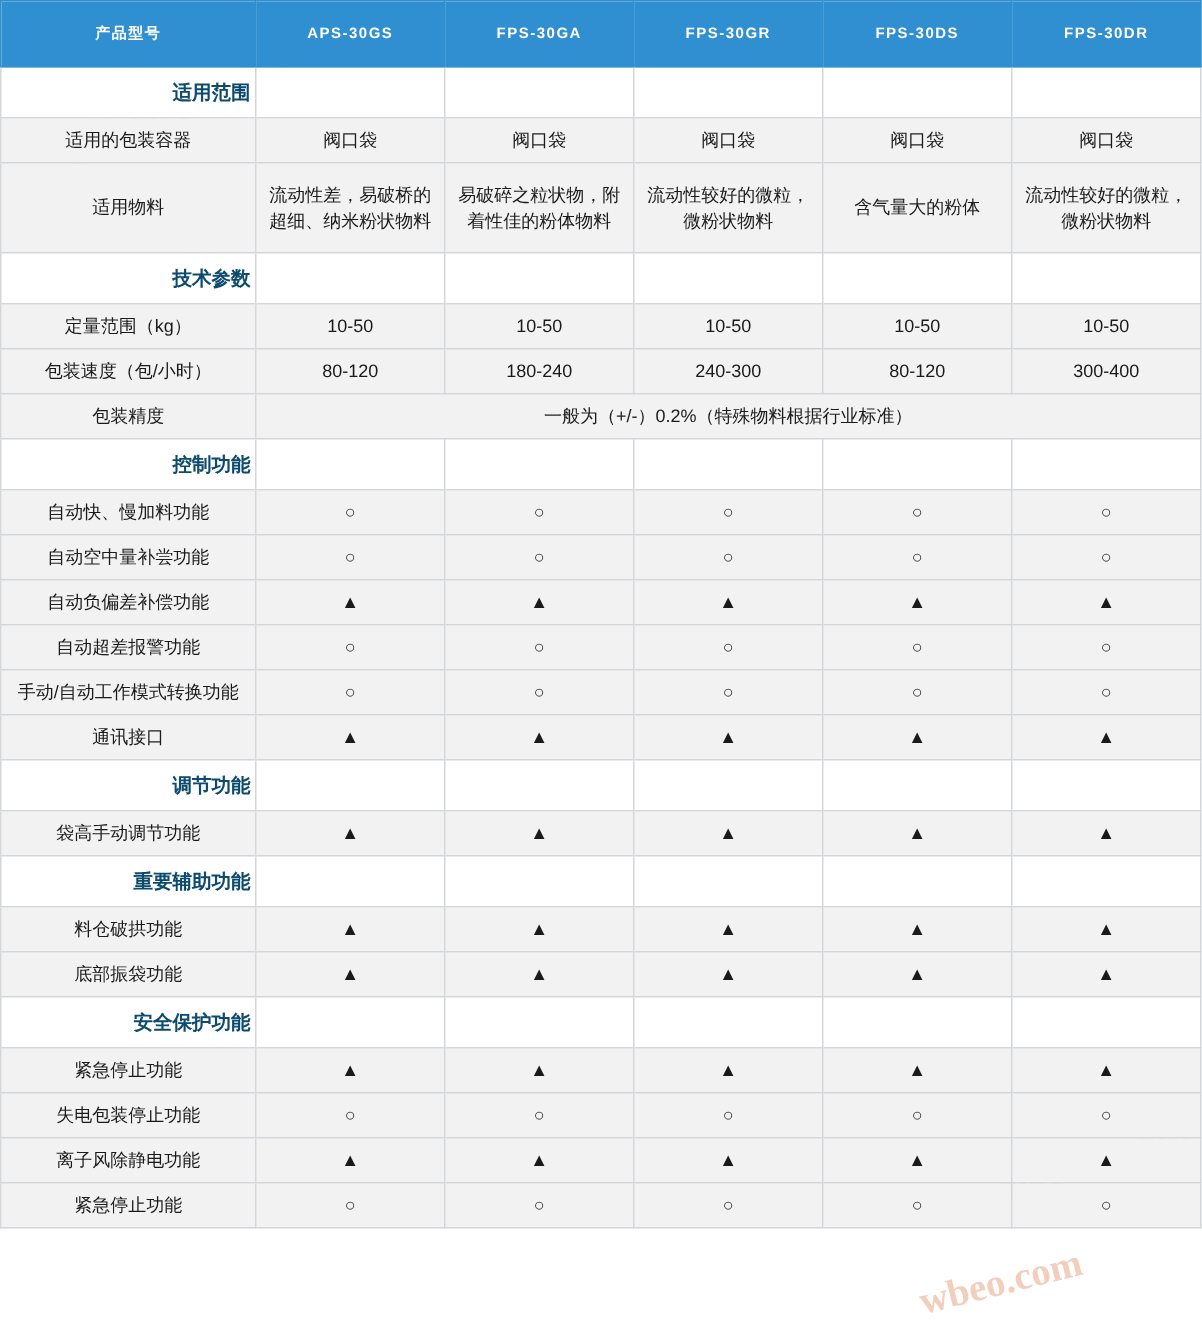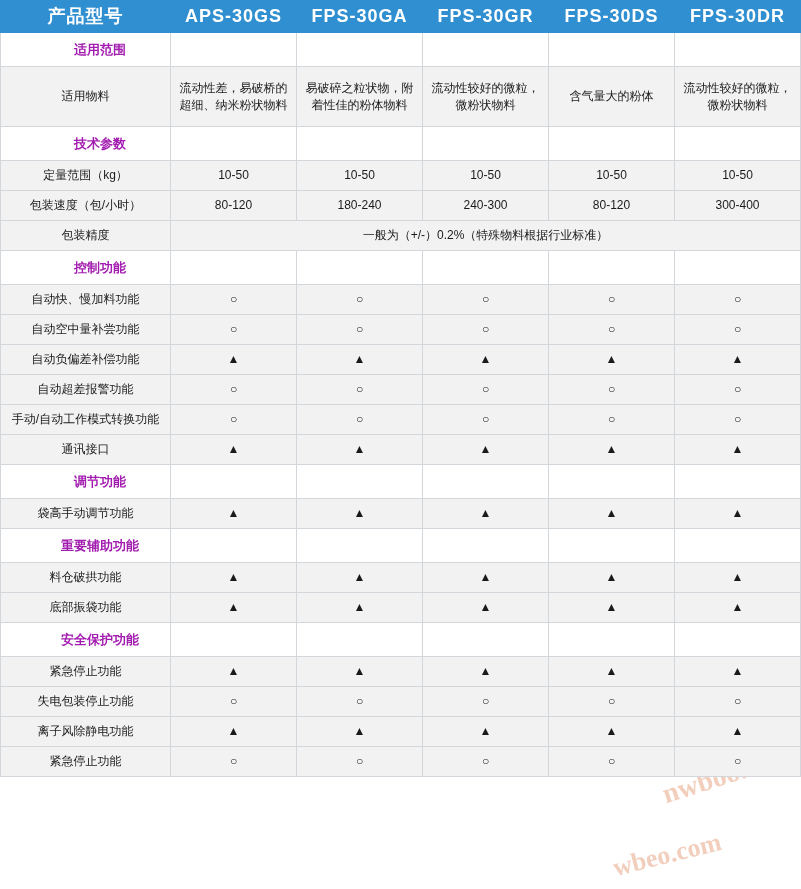--- a/index.html
+++ b/index.html
@@ -37,38 +37,38 @@
     text-align: center;
     vertical-align: middle;
     padding: 2px 3px;
     line-height: 1.35;
     box-sizing: border-box;
   }
   
   tr.header-row th {
     background: #2f8fd0;
     color: #ffffff;
-    font-size: 18px;
+    font-size: 10px;
     font-weight: bold;
-    height: 32px;
+    height: 44px;
     border: 1px solid #2f8fd0;
     letter-spacing: 1px;
   }
   tr.header-row th.first {
     background: #2f8fd0;
   }
   
   tr.section-row td.section-label {
     background: #ffffff;
-    text-align: center;
+    text-align: right;
     font-weight: bold;
     font-size: 13px;
     padding-left: 32px;
     height: 32px;
-    color: #a21caf;
+    color: #0c4a6e;
   }
   tr.section-row td.section-blank {
     background: #ffffff;
   }
   
   td.rowlabel {
     background: #f2f2f2;
     font-size: 12px;
     color: #1a1a1a;
     text-align: center;
@@ -142,20 +142,28 @@
 
       <tr class="section-row h34">
         <td class="section-label">适用范围</td>
         <td class="section-blank"></td>
         <td class="section-blank"></td>
         <td class="section-blank"></td>
         <td class="section-blank"></td>
         <td class="section-blank"></td>
       </tr>
 
+      <tr class="h30">
+        <td class="rowlabel">适用的包装容器</td>
+        <td class="datacell shade">阀口袋</td>
+        <td class="datacell shade">阀口袋</td>
+        <td class="datacell shade">阀口袋</td>
+        <td class="datacell shade">阀口袋</td>
+        <td class="datacell shade">阀口袋</td>
+      </tr>
 
 
       <tr class="h60">
         <td class="rowlabel">适用物料</td>
         <td class="datacell shade multi">流动性差，易破桥的超细、纳米粉状物料</td>
         <td class="datacell shade multi">易破碎之粒状物，附着性佳的粉体物料</td>
         <td class="datacell shade multi">流动性较好的微粒，微粉状物料</td>
         <td class="datacell shade multi">含气量大的粉体</td>
         <td class="datacell shade multi">流动性较好的微粒，微粉状物料</td>
       </tr>

